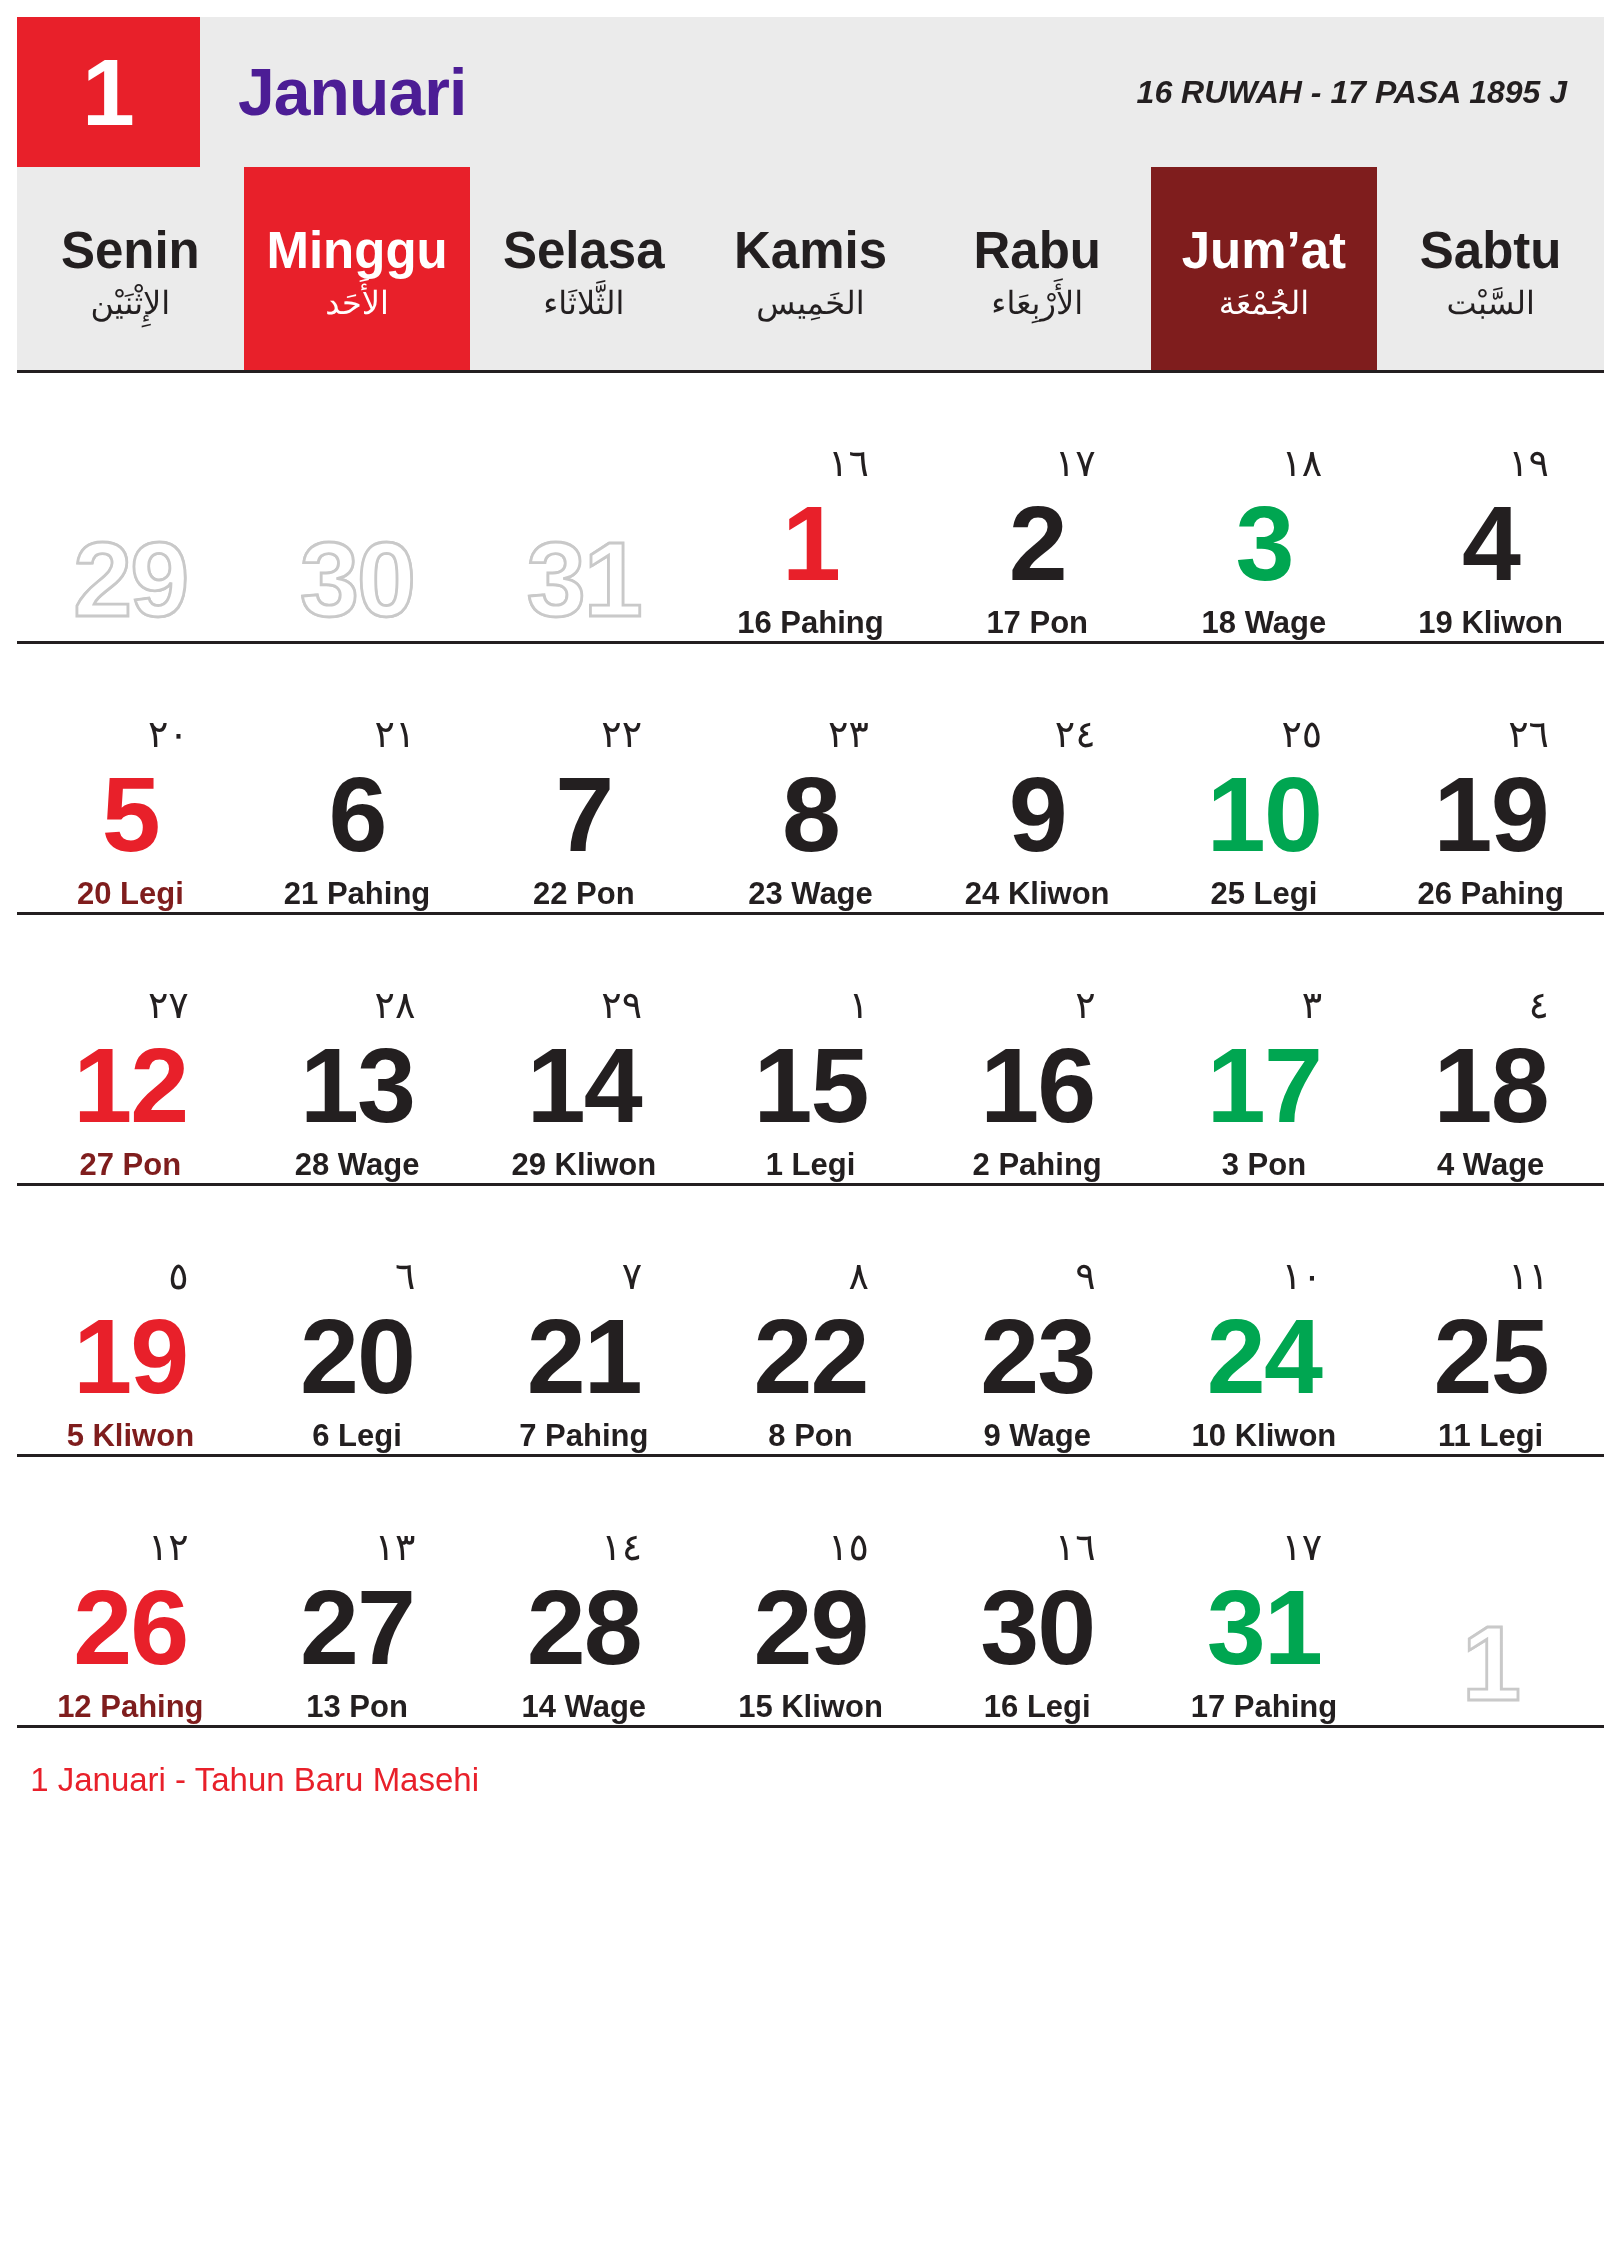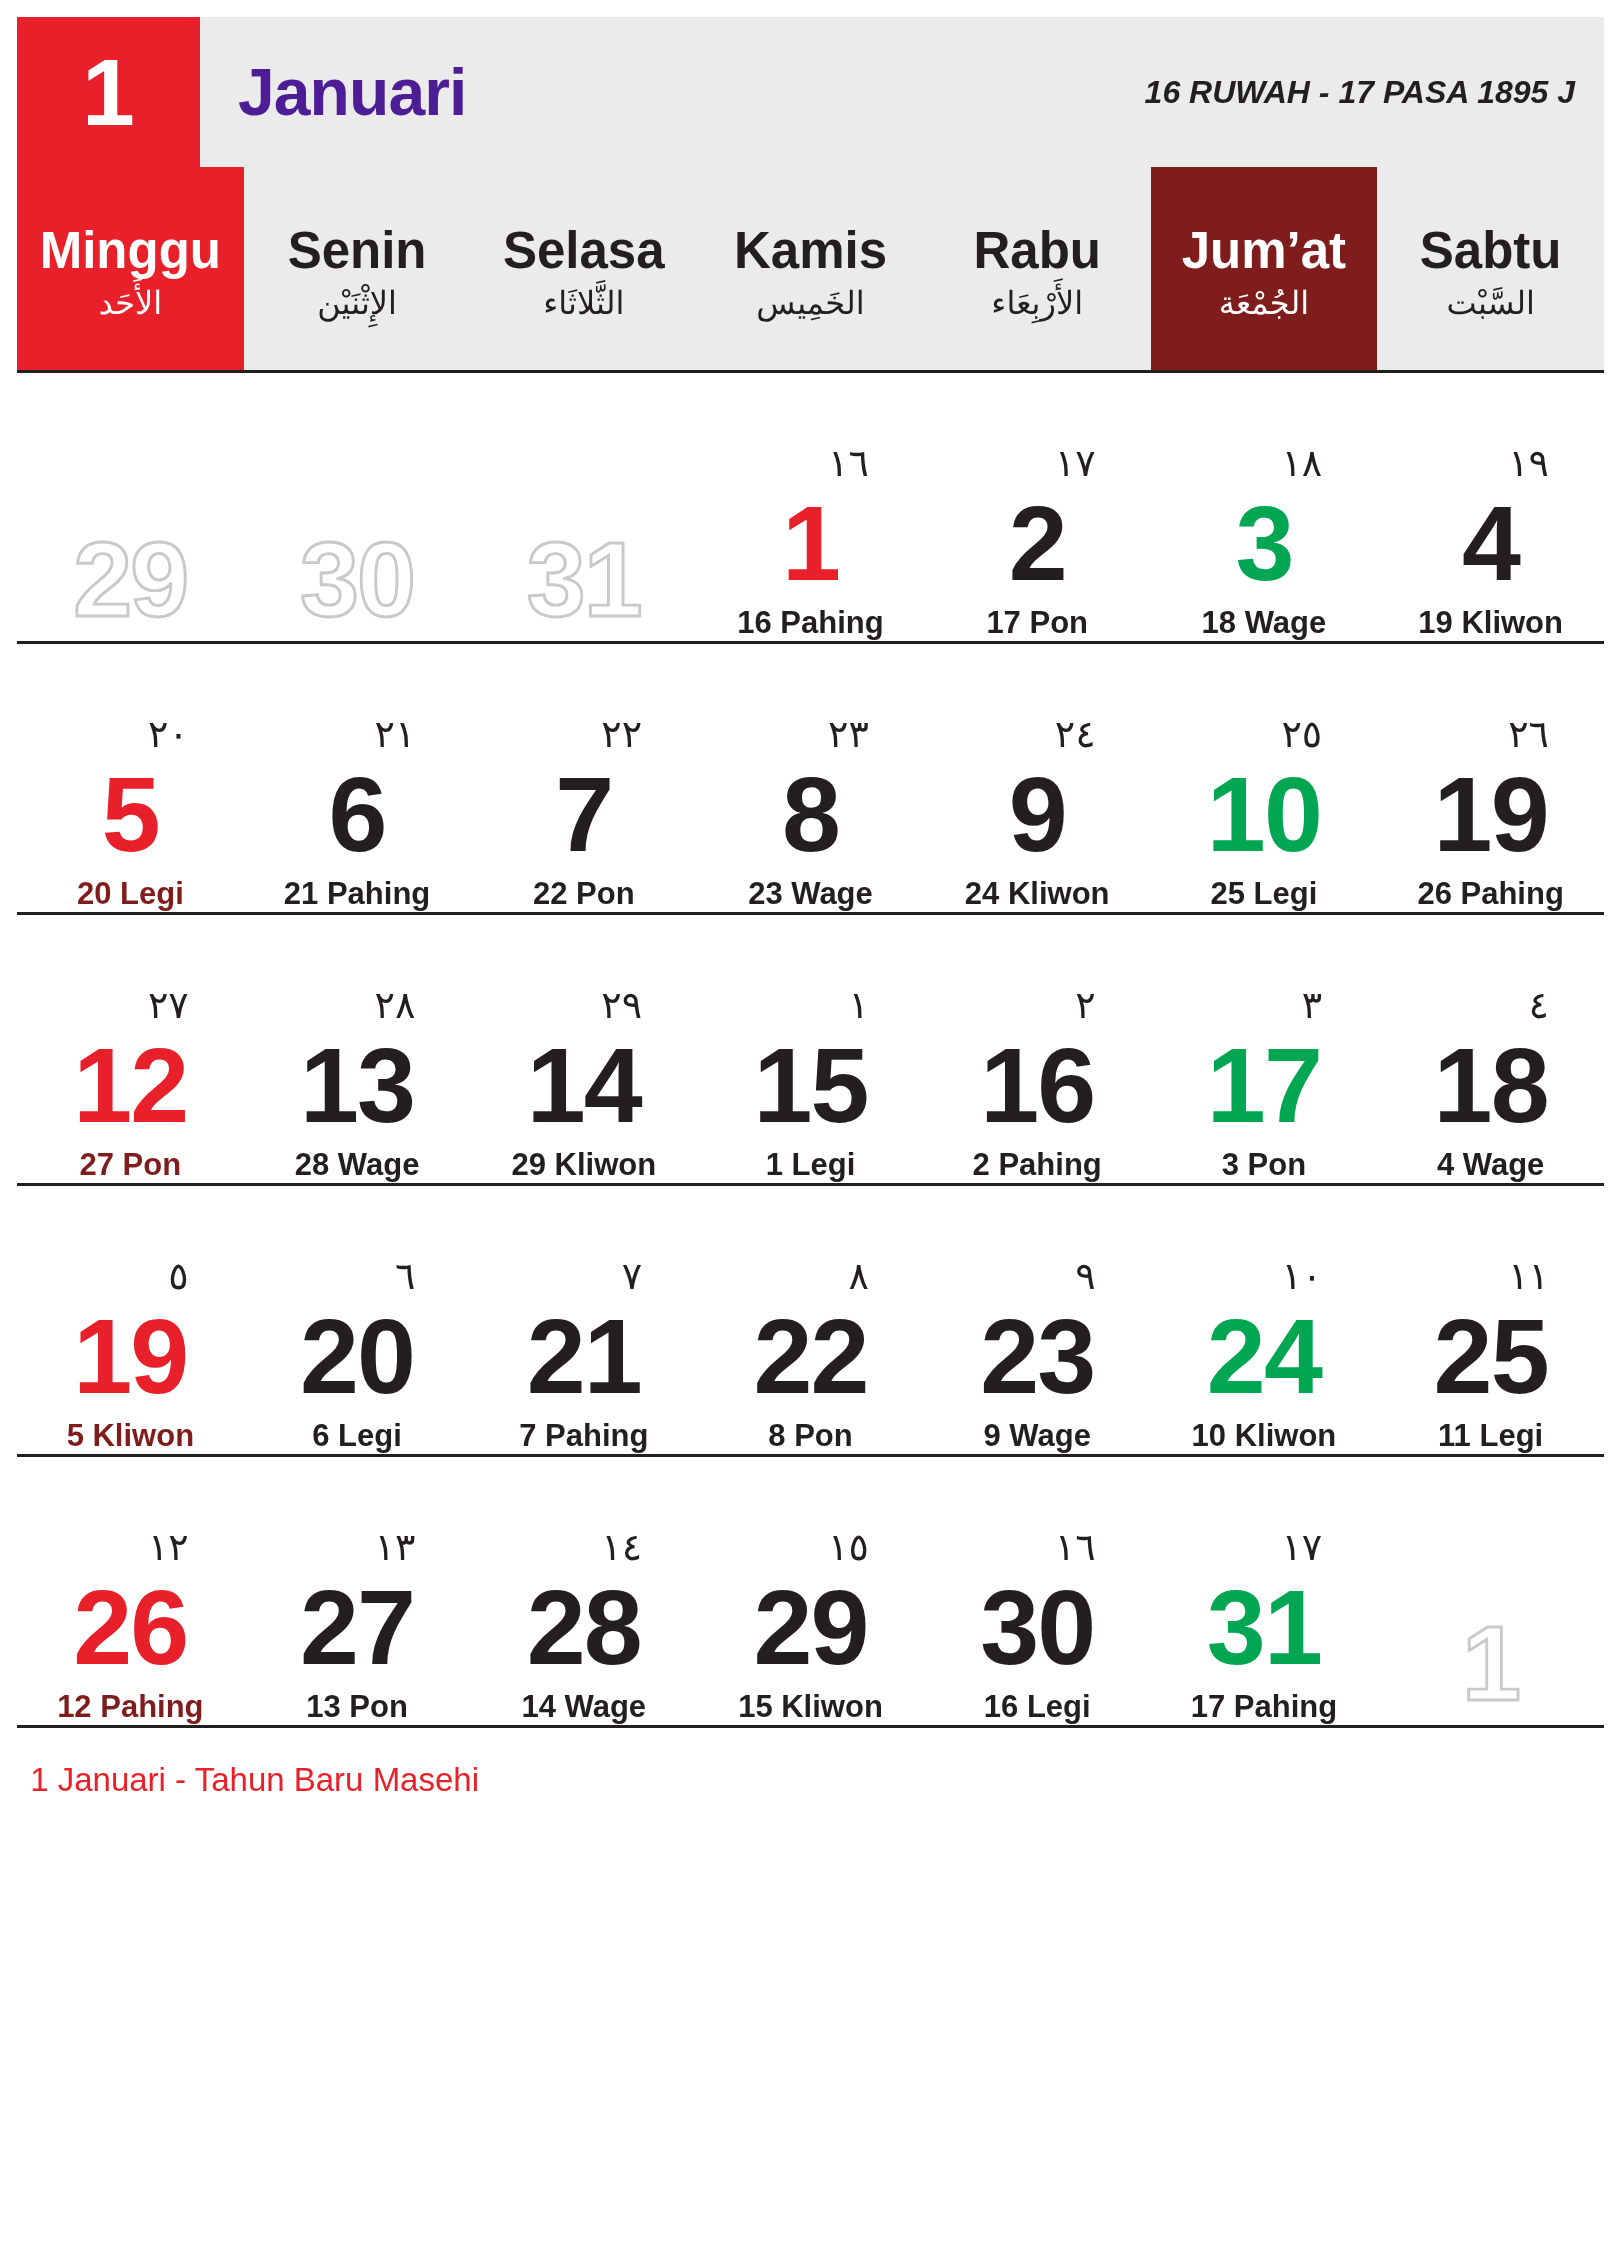--- a/index.html
+++ b/index.html
@@ -51,21 +51,21 @@
     font-weight: bold;
     letter-spacing: -0.9px;
     color: #4c1d95;
   }
   .alt-dates {
     flex: 1;
     display: flex;
     flex-direction: column;
     align-items: flex-end;
     justify-content: center;
-    padding-right: 29px;
+    padding-right: 37px;
     font-style: italic;
     font-weight: bold;
     font-size: 32px;
     line-height: 1.38;
     color: #231f20;
     text-align: right;
   }
 
   
   .daynames {
@@ -184,29 +184,29 @@
     <div class="month-num-box">
       <span>1</span>
     </div>
     <div class="month-name">Januari</div>
     <div class="alt-dates">
       <div>16 RUWAH - 17 PASA 1895 J</div>
     </div>
   </div>
 
   <div class="daynames" id="daynames">
+      <div class="dayname">
+        <div class="latin">Senin</div>
+        <div class="arabic">الإِثْنَيْن</div>
+      </div>
       <div class="dayname sunday">
         <div class="latin">Minggu</div>
         <div class="arabic">الأَحَد</div>
       </div>
       <div class="dayname">
-        <div class="latin">Senin</div>
-        <div class="arabic">الإِثْنَيْن</div>
-      </div>
-      <div class="dayname">
         <div class="latin">Selasa</div>
         <div class="arabic">الثَّلاثَاء</div>
       </div>
       <div class="dayname">
         <div class="latin">Kamis</div>
         <div class="arabic">الخَمِيس</div>
       </div>
       <div class="dayname">
         <div class="latin">Rabu</div>
         <div class="arabic">الأَرْبِعَاء</div>

